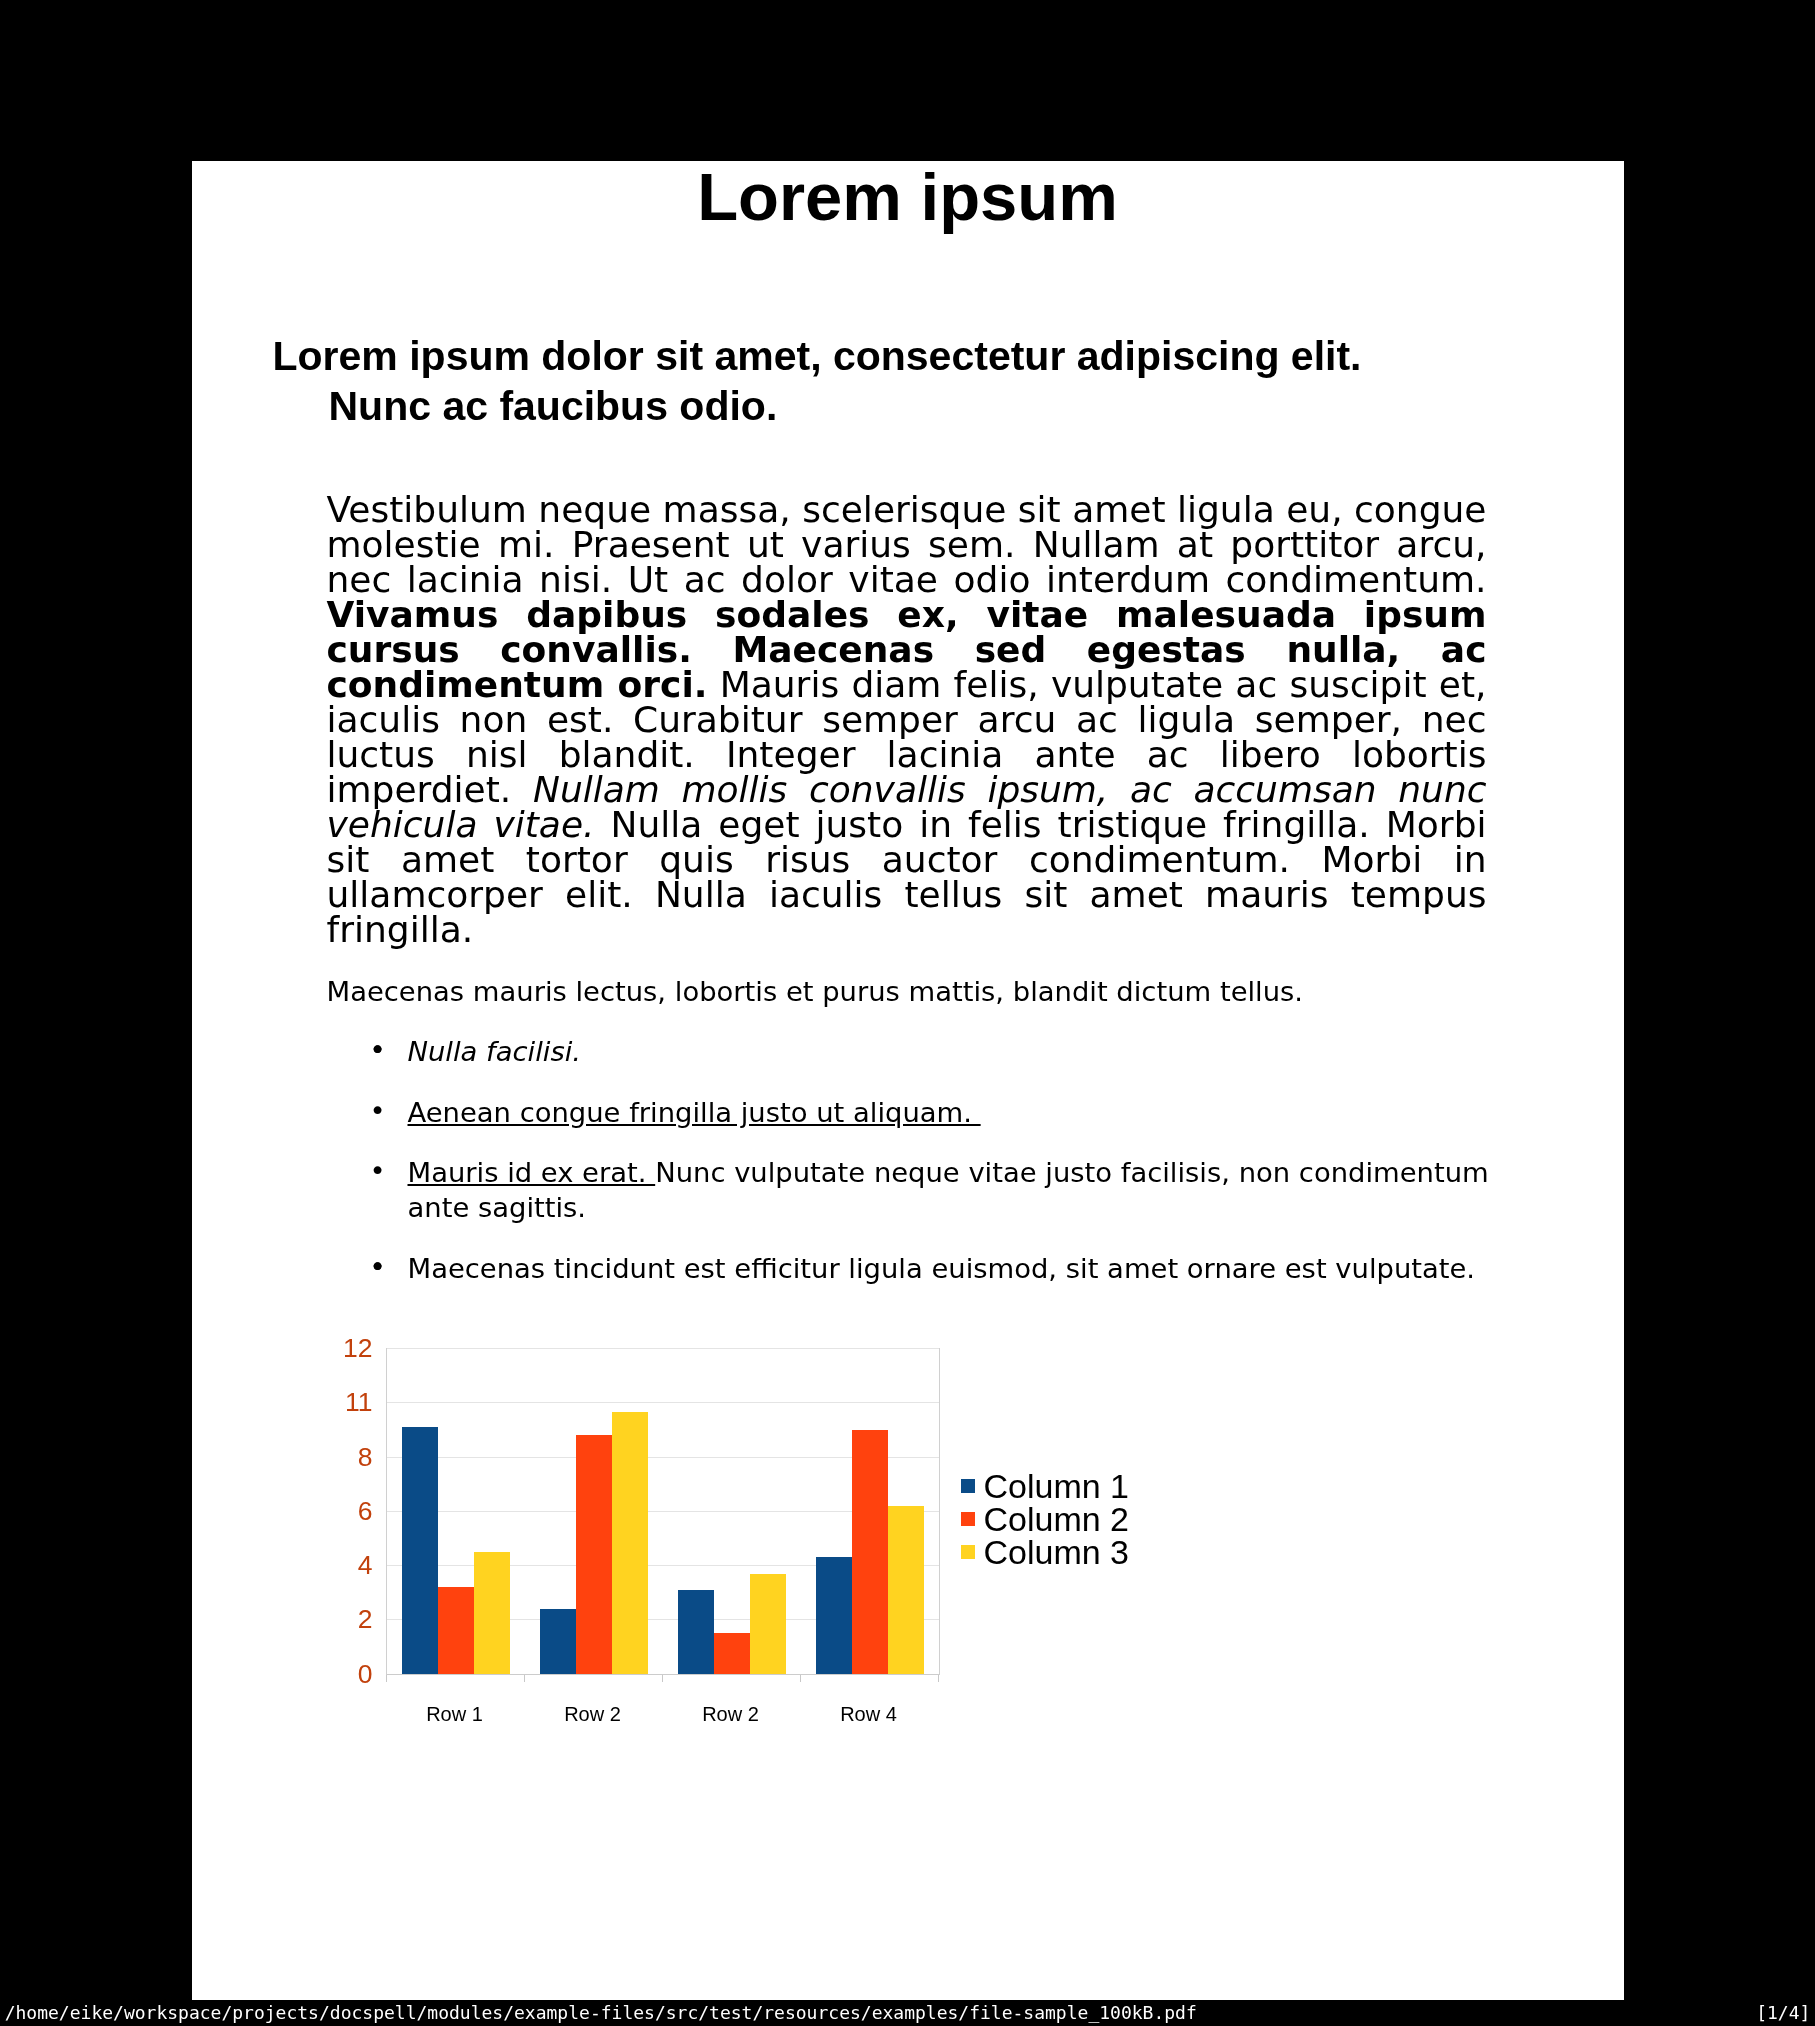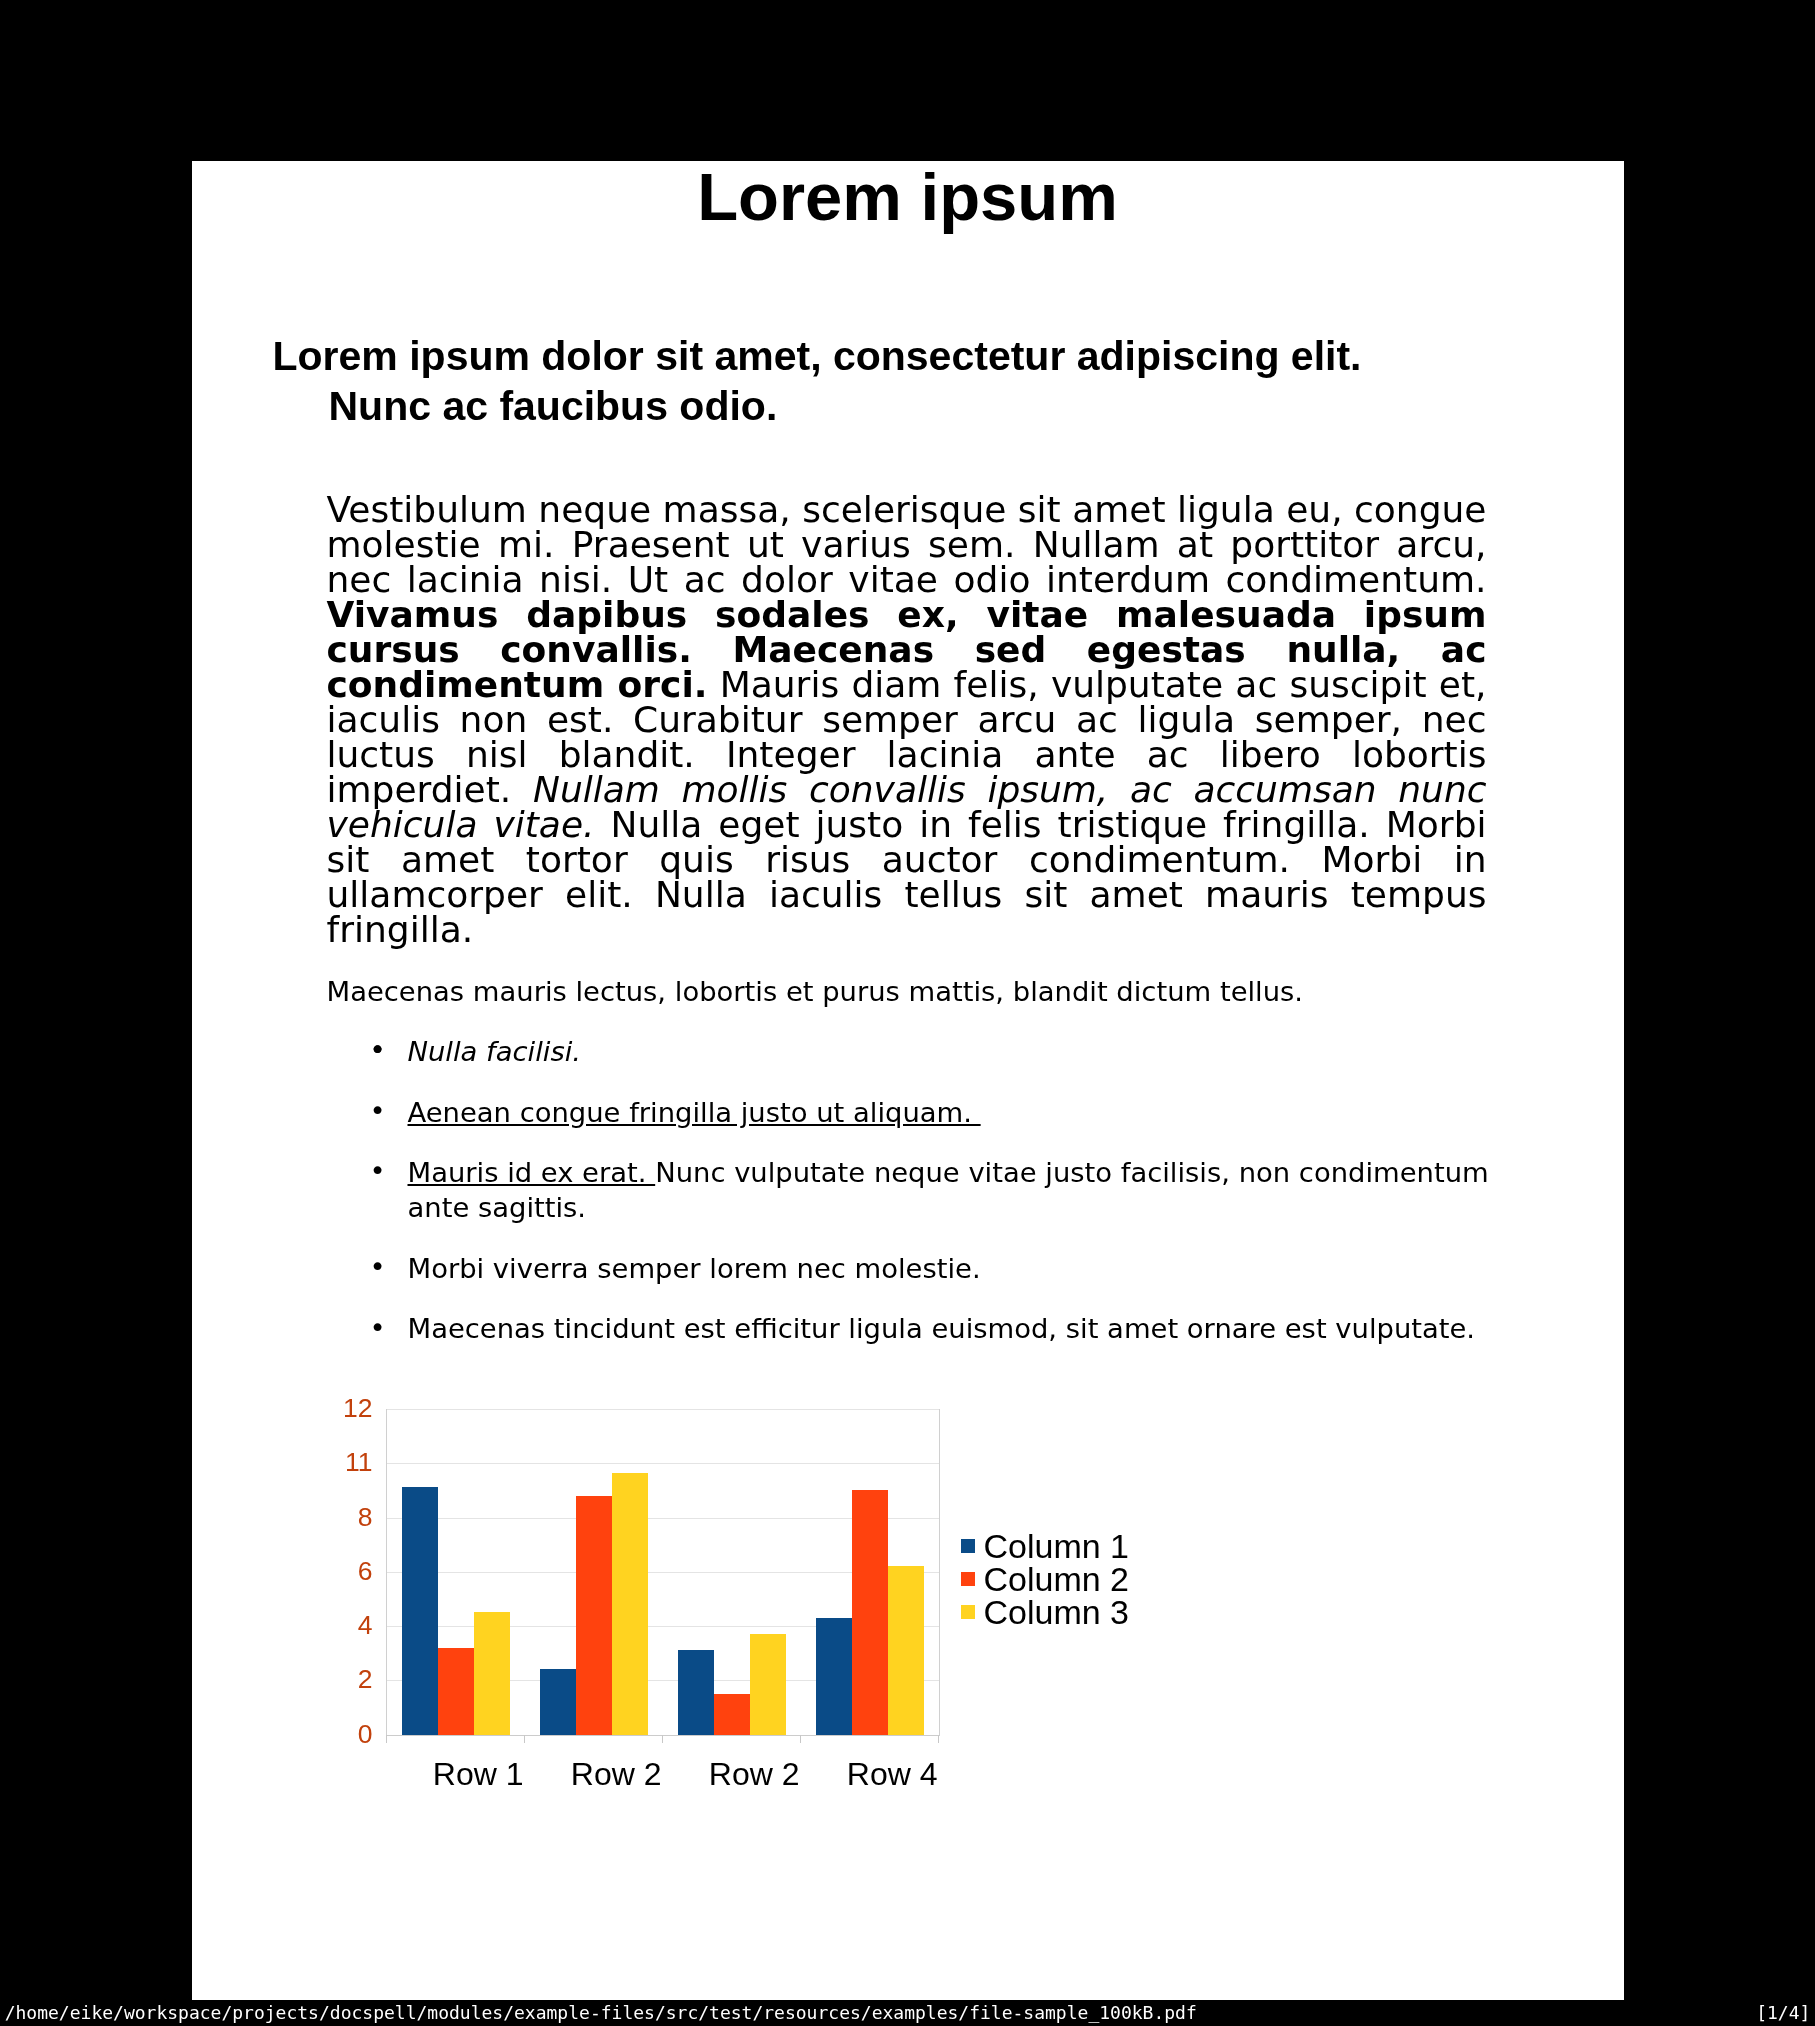--- a/index.html
+++ b/index.html
@@ -51,21 +51,21 @@
     border-bottom:0.9px solid #cccccc;box-sizing:content-box;
   }
   .gridline{position:absolute;left:0;width:100%;height:0.9px;background:#e4e4e4;}
   .bar-group{position:absolute;bottom:0;display:flex;align-items:flex-end;height:100%;}
   .bar{width:36px;}
   .ylabel{
     position:absolute;left:0;width:181px;text-align:right;
     font-size:26.5px;line-height:26.5px;color:#c2410c;
   }
   .xlabel{
-    position:absolute;top:366px;text-align:right;font-size:32px;line-height:26.5px;
+    position:absolute;top:366px;text-align:center;font-size:20px;line-height:26.5px;
   }
   .cat-tick{position:absolute;width:0.9px;height:7.6px;background:#c8c8c8;}
   .legend-swatch{position:absolute;width:14px;height:14px;}
   .legend-label{position:absolute;font-size:34px;line-height:26.5px;}
   .statusbar{
     flex:0 0 25.6px;height:25.6px;background:#000;color:#fff;
     font-family:"DejaVu Sans Mono",monospace;font-size:18px;line-height:25.6px;
     display:flex;justify-content:space-between;padding:0 4.7px;box-sizing:border-box;
     white-space:nowrap;
   }
@@ -85,21 +85,21 @@
 
     <p class="body-par"><span class="seg-normal">Vestibulum neque massa, scelerisque sit amet ligula eu, congue molestie mi. Praesent ut varius sem. Nullam at porttitor arcu, nec lacinia nisi. Ut ac dolor vitae odio interdum condimentum. </span><span class="seg-bold">Vivamus dapibus sodales ex, vitae malesuada ipsum cursus convallis. Maecenas sed egestas nulla, ac condimentum orci.</span><span class="seg-normal"> Mauris diam felis, vulputate ac suscipit et, iaculis non est. Curabitur semper arcu ac ligula semper, nec luctus nisl blandit. Integer lacinia ante ac libero lobortis imperdiet. </span><span class="seg-italic">Nullam mollis convallis ipsum, ac accumsan nunc vehicula vitae.</span><span class="seg-normal"> Nulla eget justo in felis tristique fringilla. Morbi sit amet tortor quis risus auctor condimentum. Morbi in ullamcorper elit. Nulla iaculis tellus sit amet mauris tempus fringilla.</span></p>
 
     <p class="intro-line">Maecenas mauris lectus, lobortis et purus mattis, blandit dictum tellus.</p>
 
     <ul class="doc-list">
         <li><span class="marker">•</span></li>
         <li><span class="marker">•</span><span class="seg-italic">Nulla facilisi.</span></li>
         <li><span class="marker">•</span><span class="seg-underline">Aenean congue fringilla justo ut aliquam.&nbsp;</span></li>
         <li><span class="marker">•</span><span class="seg-underline">Mauris id ex erat.&nbsp;</span><span class="seg-normal">Nunc vulputate neque vitae justo facilisis, non condimentum ante sagittis.</span></li>
-        <li><span class="marker">•</span><span class="seg-normal">Morbi viverra semper lorem nec molestie.</span></li>
+        <li><span class="marker">•</span></li>
         <li><span class="marker">•</span><span class="seg-normal">Maecenas tincidunt est efficitur ligula euismod, sit amet ornare est vulputate.</span></li>
       </ul>
 
     <div class="chart">
       <div class="plot">
           <div class="gridline" style="top: 271px;"></div>
           <div class="gridline" style="top: 217px;"></div>
           <div class="gridline" style="top: 163px;"></div>
           <div class="gridline" style="top: 109px;"></div>
           <div class="gridline" style="top: 54px;"></div>

